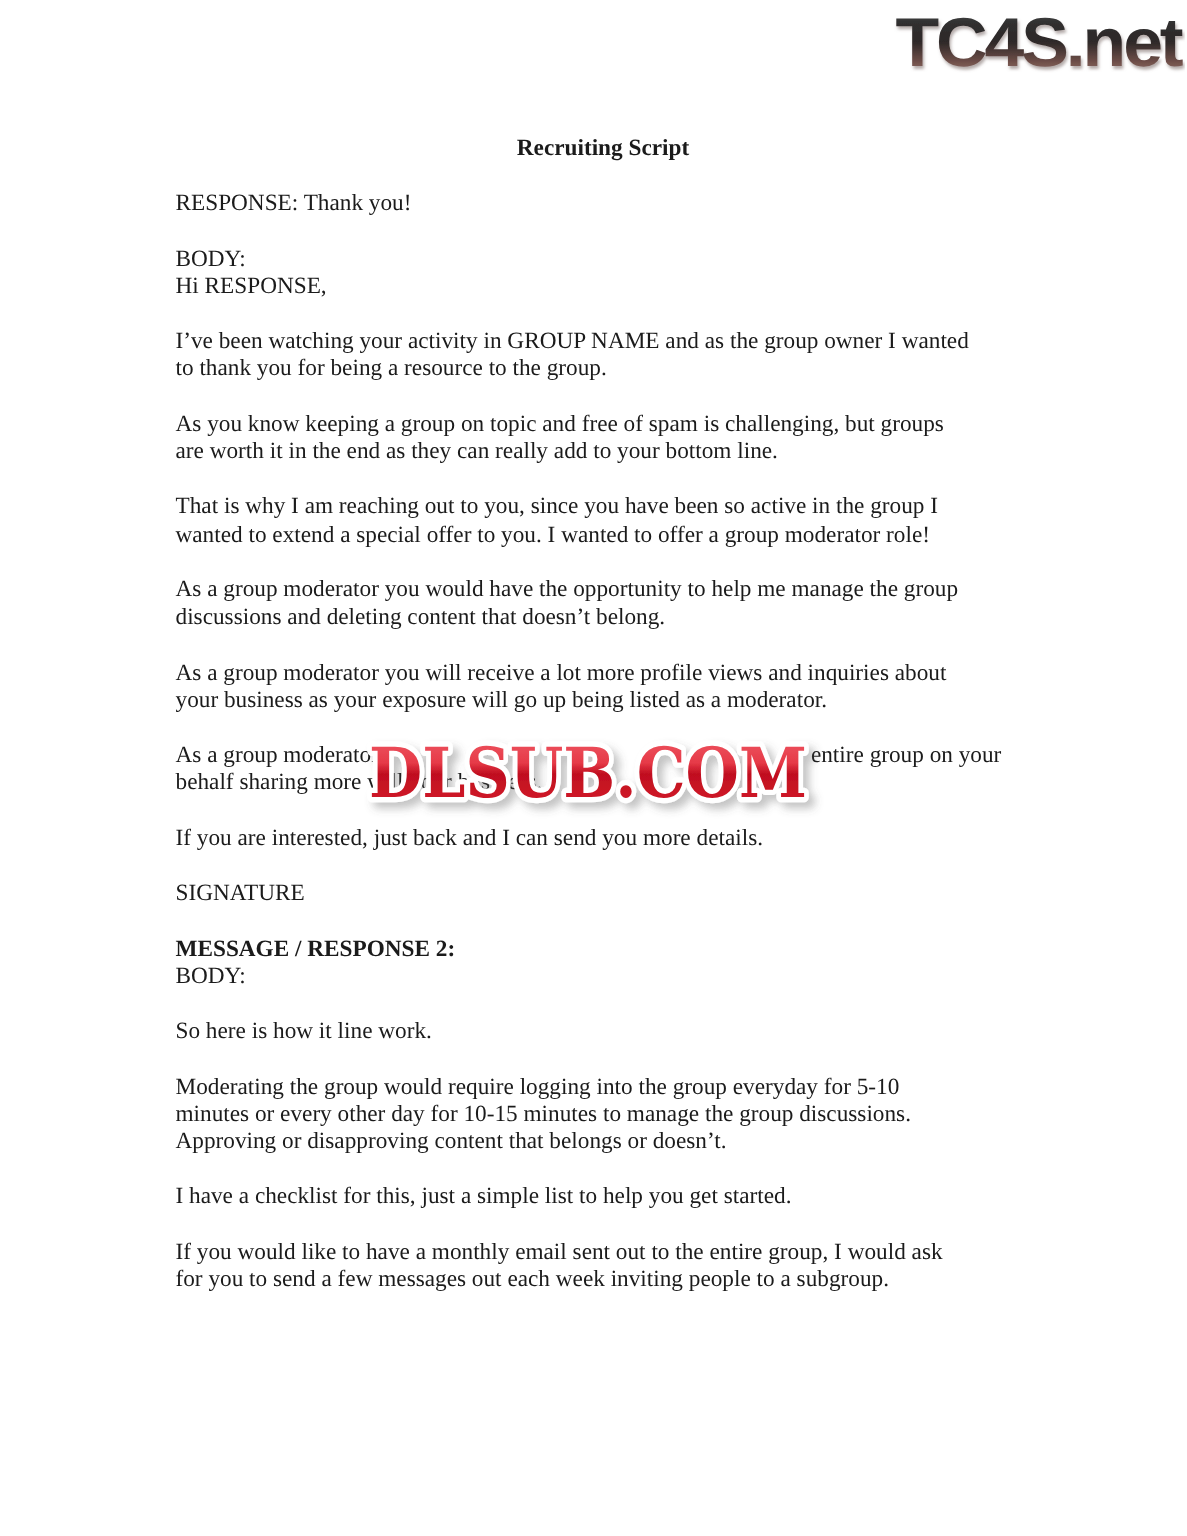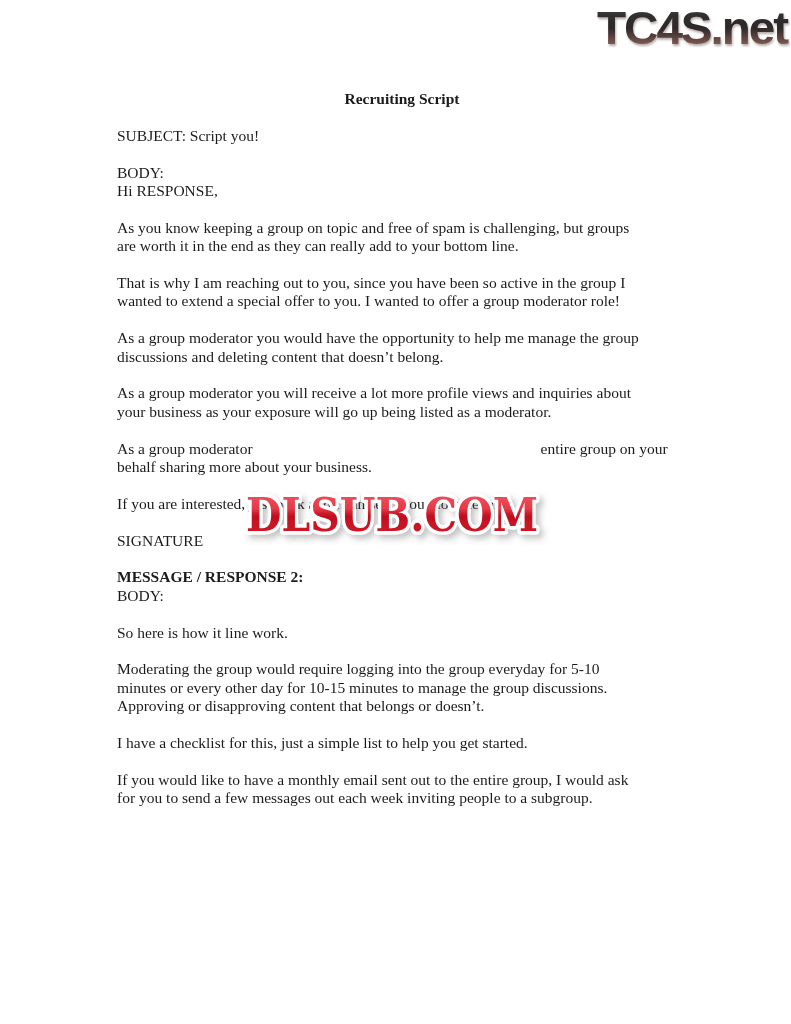--- a/index.html
+++ b/index.html
@@ -40,36 +40,37 @@
       </filter>
     </defs>
     <text x="197" y="42" text-anchor="end" font-family="Liberation Sans, DejaVu Sans, sans-serif" font-weight="bold" font-size="46" letter-spacing="-2" textLength="190" lengthAdjust="spacingAndGlyphs" fill="url(#gtop)" filter="url(#ftop)">TC4S.net</text>
   </svg>
 
   <div class="content">
 
     <div class="doc-title">Recruiting Script</div>
 
     <div class="para">
-      <div class="line">SUBJECT: Script you!</div>
+      <div class="line">RESPONSE: Thank you!</div>
     </div>
 
     <div class="para">
       <div class="line">BODY:</div>
       <div class="line">Hi RESPONSE,</div>
     </div>
 
+    <div class="para">I’ve been watching your activity in GROUP NAME and as the group owner I wanted<br>to thank you for being a resource to the group.</div>
     <div class="para">As you know keeping a group on topic and free of spam is challenging, but groups<br>are worth it in the end as they can really add to your bottom line.</div>
     <div class="para">That is why I am reaching out to you, since you have been so active in the group I<br>wanted to extend a special offer to you. I wanted to offer a group moderator role!</div>
     <div class="para">As a group moderator you would have the opportunity to help me manage the group<br>discussions and deleting content that doesn’t belong.</div>
     <div class="para">As a group moderator you will receive a lot more profile views and inquiries about<br>your business as your exposure will go up being listed as a moderator.</div>
 
     <div class="para">
       <div class="line"><span>As a group moderator</span><span class="p6-spacer"></span><span>entire group on your</span></div>
-      <div class="line">behalf sharing more about your business.</div>
+      <div class="line">behalf sharing more will your business.</div>
     </div>
 
     <div class="para">If you are interested, just back and I can send you more details.</div>
     <div class="para">SIGNATURE</div>
 
     <div class="para section-gap">
       <div class="line bold">MESSAGE / RESPONSE 2:</div>
       <div class="line">BODY:</div>
     </div>
 

